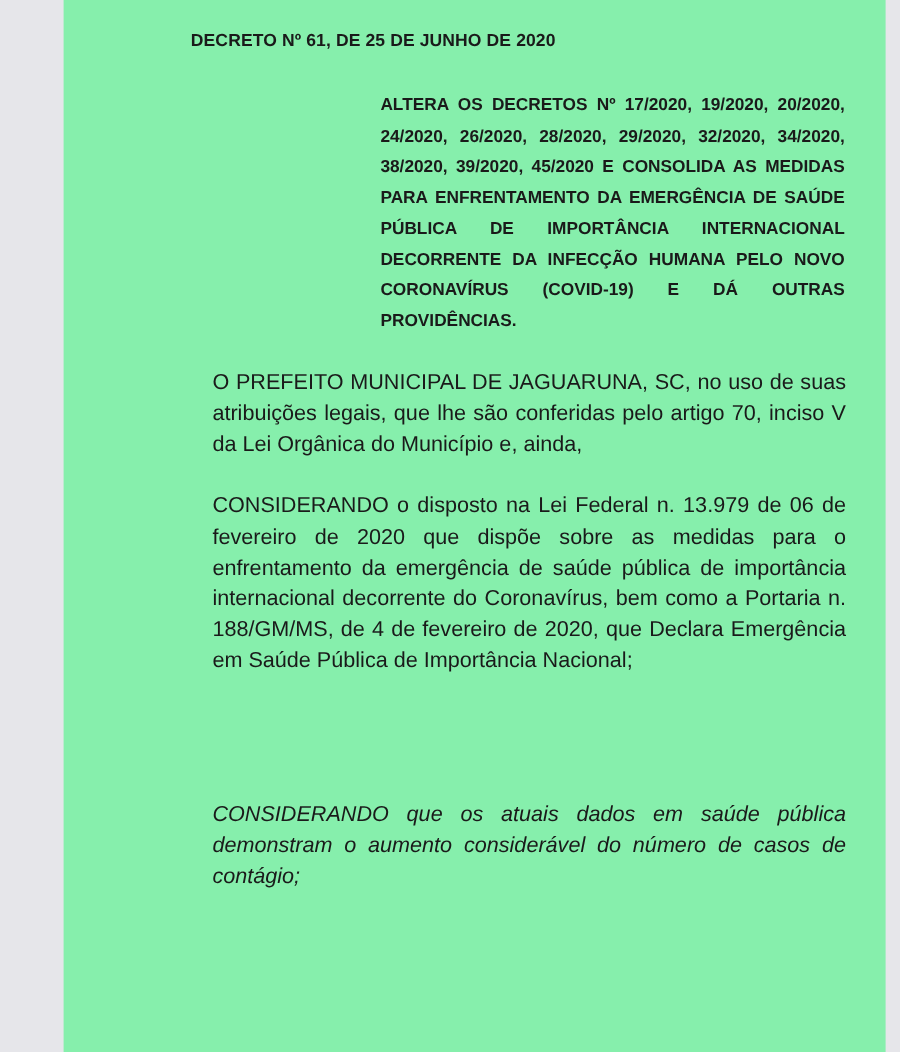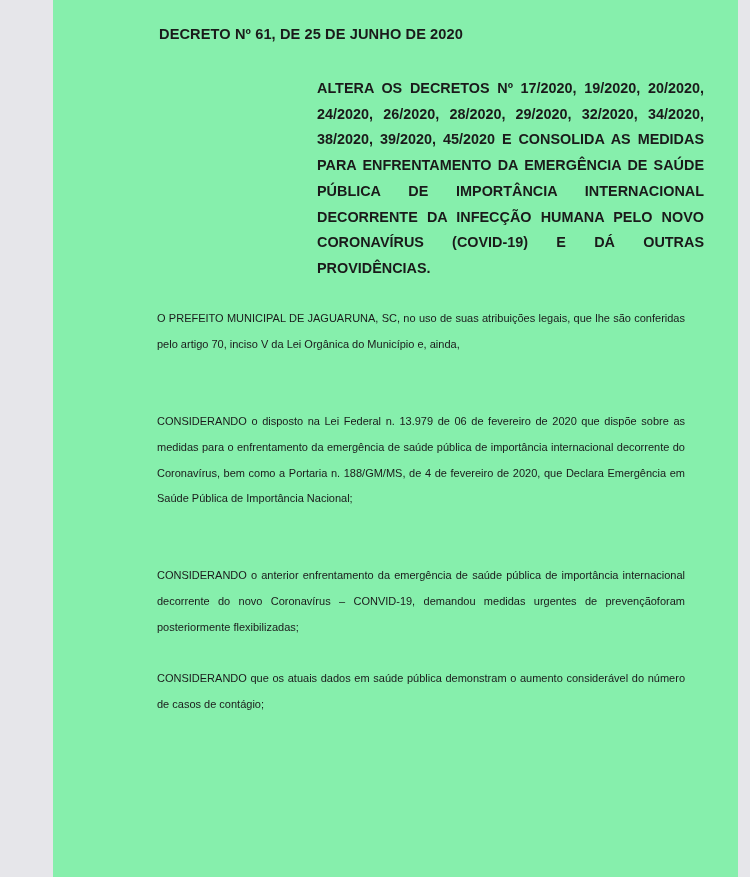--- a/index.html
+++ b/index.html
@@ -40,40 +40,39 @@
       top: 76px;
       width: 387px;
       font-size: 14.4px;
       font-weight: bold;
       line-height: 25.7px;
       text-align: justify;
       margin: 0;
     }
     .body-par {
       position: absolute;
-      left: 104px;
+      left: 124px;
       width: 528px;
-      font-size: 11px;
+      font-size: 18px;
       line-height: 25.8px;
       text-align: justify;
       margin: 0;
     }
     .body-par.last-line-justify {
       text-align-last: justify;
     }
   </style>
 </head>
 <body>
 
 <div class="sheet">
   <h1 class="decree-title">DECRETO Nº 61, DE 25 DE JUNHO DE 2020</h1>
 
   <p class="ementa">ALTERA OS DECRETOS Nº 17/2020, 19/2020, 20/2020, 24/2020, 26/2020, 28/2020, 29/2020, 32/2020, 34/2020, 38/2020, 39/2020, 45/2020 E CONSOLIDA AS MEDIDAS PARA ENFRENTAMENTO DA EMERGÊNCIA DE SAÚDE PÚBLICA DE IMPORTÂNCIA INTERNACIONAL DECORRENTE DA INFECÇÃO HUMANA PELO NOVO CORONAVÍRUS (COVID-19) E DÁ OUTRAS PROVIDÊNCIAS.</p>
 
   <p class="body-par" style="top:306px;">O PREFEITO MUNICIPAL DE JAGUARUNA, SC, no uso de suas atribuições legais, que lhe são conferidas pelo artigo 70, inciso V da Lei Orgânica do Município e, ainda,</p>
 
   <p class="body-par" style="top:409px;">CONSIDERANDO o disposto na Lei Federal n. 13.979 de 06 de fevereiro de 2020 que dispõe sobre as medidas para o enfrentamento da emergência de saúde pública de importância internacional decorrente do Coronavírus, bem como a Portaria n. 188/GM/MS, de 4 de fevereiro de 2020, que Declara Emergência em Saúde Pública de Importância Nacional;</p>
 
-  <p class="body-par" style="top:563px;">CONSIDERANDO o anterior enfrentamento da emergência de saúde pública de importância internacional decorrente do novo Coronavírus – CONVID-19, demandou medidas urgentes de prevençãoforam posteriormente flexibilizadas;</p>
 
-  <p class="body-par" style="top:666px;">CONSIDERANDO que os atuais dados em saúde pública demonstram o aumento considerável do número de casos de contágio;</p>
+  <p class="body-par" style="top:666px;font-style:italic;">CONSIDERANDO que os atuais dados em saúde pública demonstram o aumento considerável do número de casos de contágio;</p>
 
 </div>
 
 </body></html>

